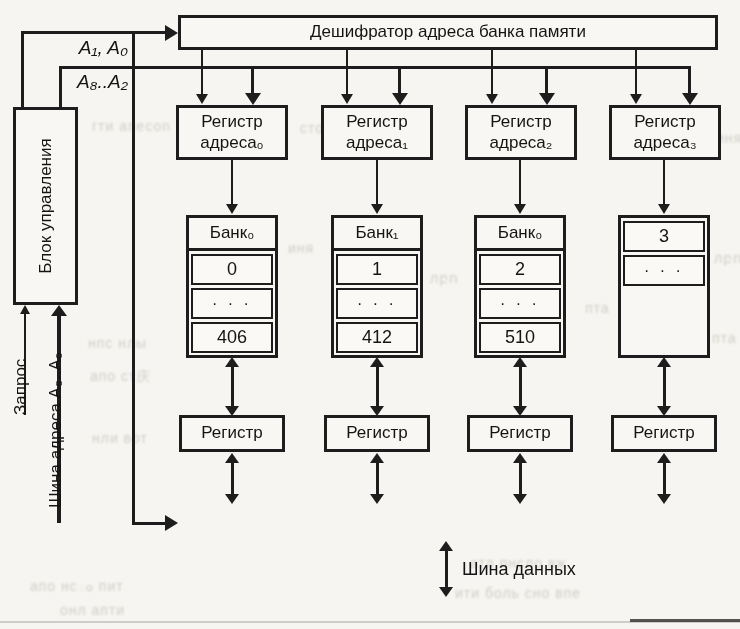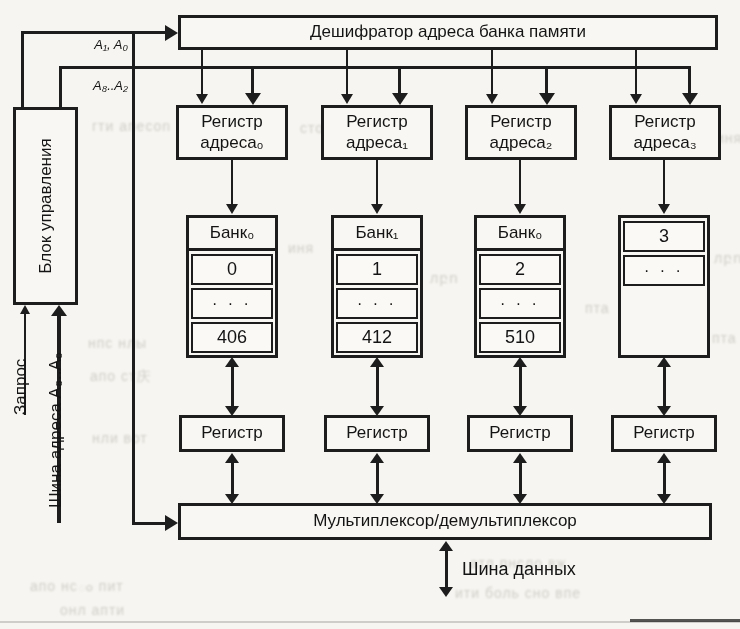--- a/index.html
+++ b/index.html
@@ -14,21 +14,21 @@
     background:#f8f7f3;display:flex;align-items:center;justify-content:center;
     text-align:center;font-size:17px;line-height:1.18;
   }
   .hl,.vl{position:absolute;background:#1d1d1d;}
   .tri{position:absolute;width:0;height:0;}
   .tri-r{border-top:8px solid transparent;border-bottom:8px solid transparent;border-left:13px solid #1d1d1d;}
   .tri-d-sm{border-left:6px solid transparent;border-right:6px solid transparent;border-top:10px solid #1d1d1d;}
   .tri-d-lg{border-left:8px solid transparent;border-right:8px solid transparent;border-top:12px solid #1d1d1d;}
   .tri-u{border-left:7px solid transparent;border-right:7px solid transparent;border-bottom:10px solid #1d1d1d;}
   .tri-d{border-left:7px solid transparent;border-right:7px solid transparent;border-top:10px solid #1d1d1d;}
-  .lbl{position:absolute;white-space:nowrap;font-size:13px;}
+  .lbl{position:absolute;white-space:nowrap;font-size:19px;}
   .ital{font-style:italic;}
   .rot{position:absolute;transform-origin:left bottom;transform:rotate(-90deg);
        white-space:nowrap;font-size:17px;}
   .vbox span{transform:rotate(-90deg);white-space:nowrap;font-size:17px;}
   .bank{
     position:absolute;box-sizing:border-box;border:3px solid #1d1d1d;
     background:#f8f7f3;display:flex;flex-direction:column;
   }
   .bank-h{height:33px;box-sizing:border-box;border-bottom:3px solid #1d1d1d;
     display:flex;align-items:center;justify-content:center;font-size:17px;}
@@ -62,21 +62,21 @@
   <div class="hl" style="left:0;top:621px;width:740px;height:2px;opacity:.18;"></div>
   <div class="hl" style="left:630px;top:619px;width:110px;height:3px;opacity:.75;"></div>
 
   <div class="hl" style="left:21px;top:31px;width:145px;height:3px;"></div>
   <div class="tri tri-r" style="left:165px;top:25px;"></div>
   <div class="vl" style="left:21px;top:31px;width:3px;height:78px;"></div>
   <div class="lbl ital" style="left:56px;top:37px;width:72px;text-align:right;">A₁, A₀</div>
 
   <div class="hl" style="left:59px;top:66px;width:632px;height:3px;"></div>
   <div class="vl" style="left:59px;top:66px;width:3px;height:43px;"></div>
-  <div class="lbl ital" style="left:56px;top:71px;width:72px;text-align:right;margin-top:7px;">A₈..A₂</div>
+  <div class="lbl ital" style="left:56px;top:71px;width:72px;text-align:right;">A₈..A₂</div>
 
   <div class="vl" style="left:132px;top:31px;width:3px;height:494px;"></div>
   <div class="hl" style="left:132px;top:522px;width:34px;height:3px;"></div>
   <div class="tri tri-r" style="left:165px;top:515px;"></div>
 
   <div class="box" style="left:178px;top:15px;width:540px;height:35px;">
     <span>Дешифратор адреса банка памяти</span>
   </div>
 
   <div class="box vbox" style="left:13px;top:107px;width:65px;height:198px;">
@@ -186,22 +186,19 @@
   <div class="tri tri-u" style="left:370px;top:453px;"></div>
   <div class="vl" style="left:376px;top:462px;width:3px;height:33px;"></div>
   <div class="tri tri-d" style="left:370px;top:494px;"></div>
   <div class="tri tri-u" style="left:513px;top:453px;"></div>
   <div class="vl" style="left:519px;top:462px;width:3px;height:33px;"></div>
   <div class="tri tri-d" style="left:513px;top:494px;"></div>
   <div class="tri tri-u" style="left:657px;top:453px;"></div>
   <div class="vl" style="left:663px;top:462px;width:3px;height:33px;"></div>
   <div class="tri tri-d" style="left:657px;top:494px;"></div>
 
-  <div class="box" style="left:178px;top:503px;width:534px;height:37px;">
-    <span>Мультиплексор/демультиплексор</span>
-  </div>
 
   <div class="tri tri-u" style="left:439px;top:541px;"></div>
   <div class="vl" style="left:445px;top:550px;width:3px;height:38px;"></div>
   <div class="tri tri-d" style="left:439px;top:587px;"></div>
   <div class="lbl" style="left:462px;top:559px;font-size:18px;">Шина данных</div>
 
 </div>
 
 </body></html>

